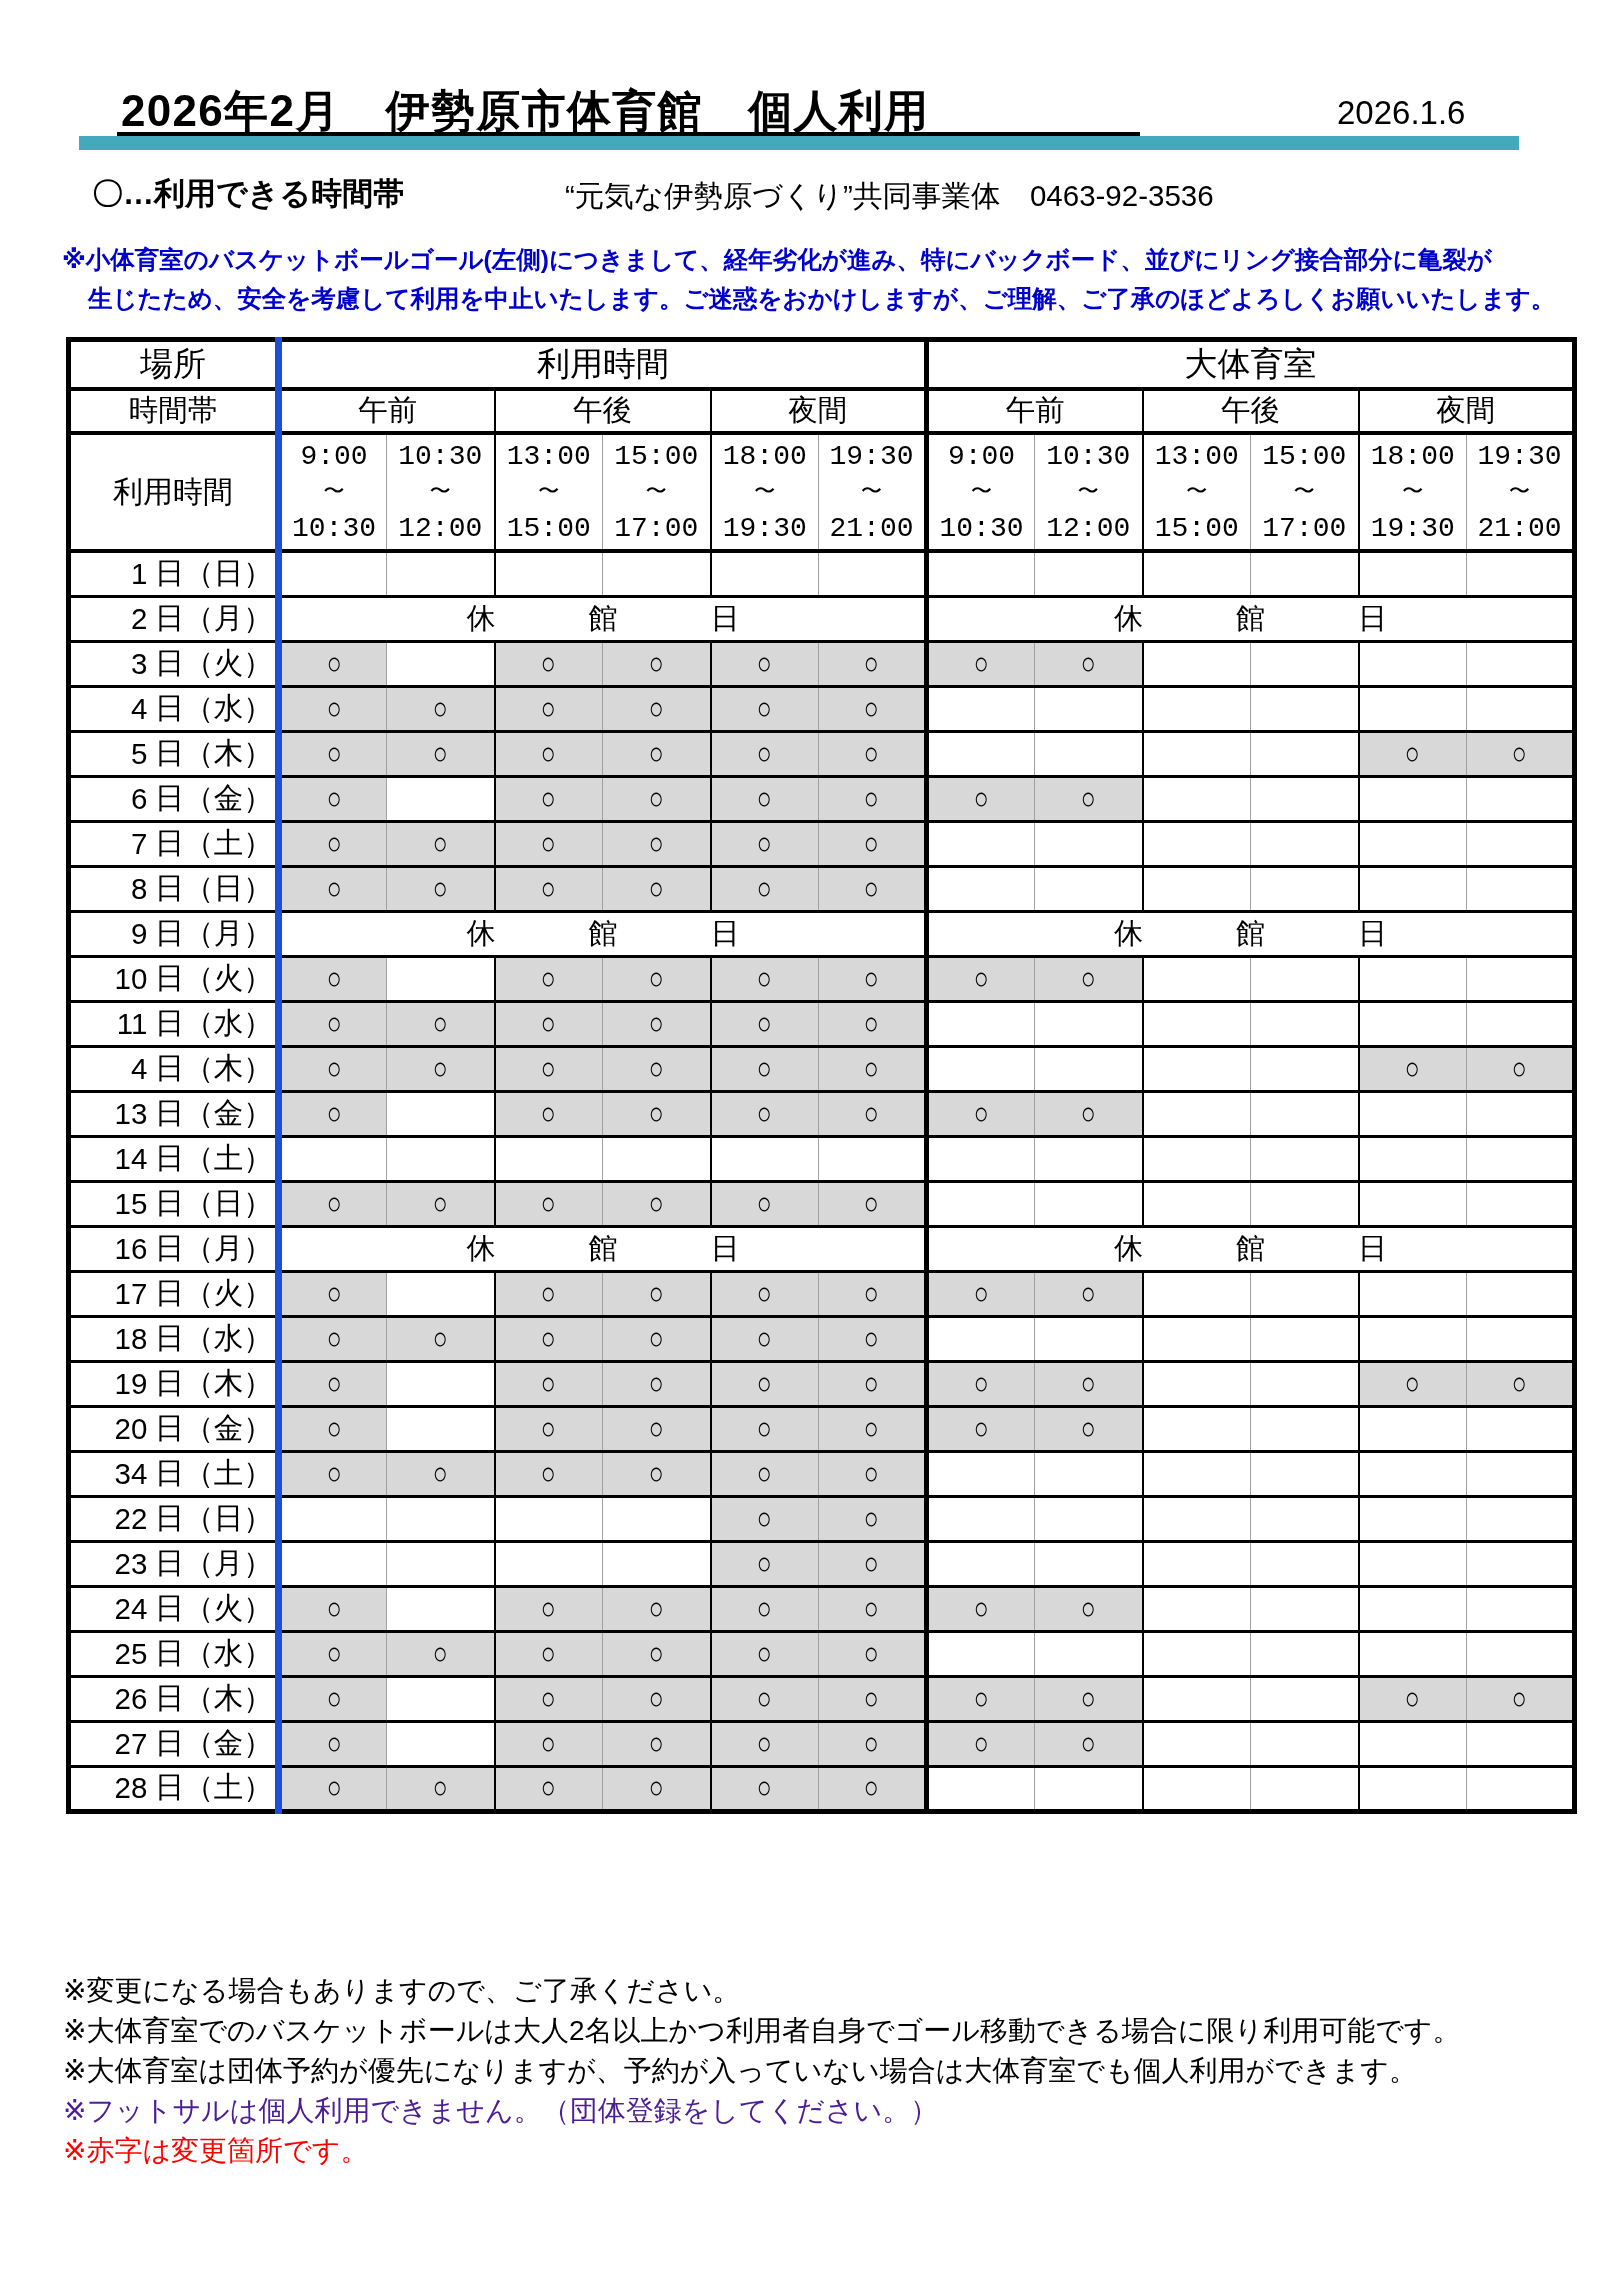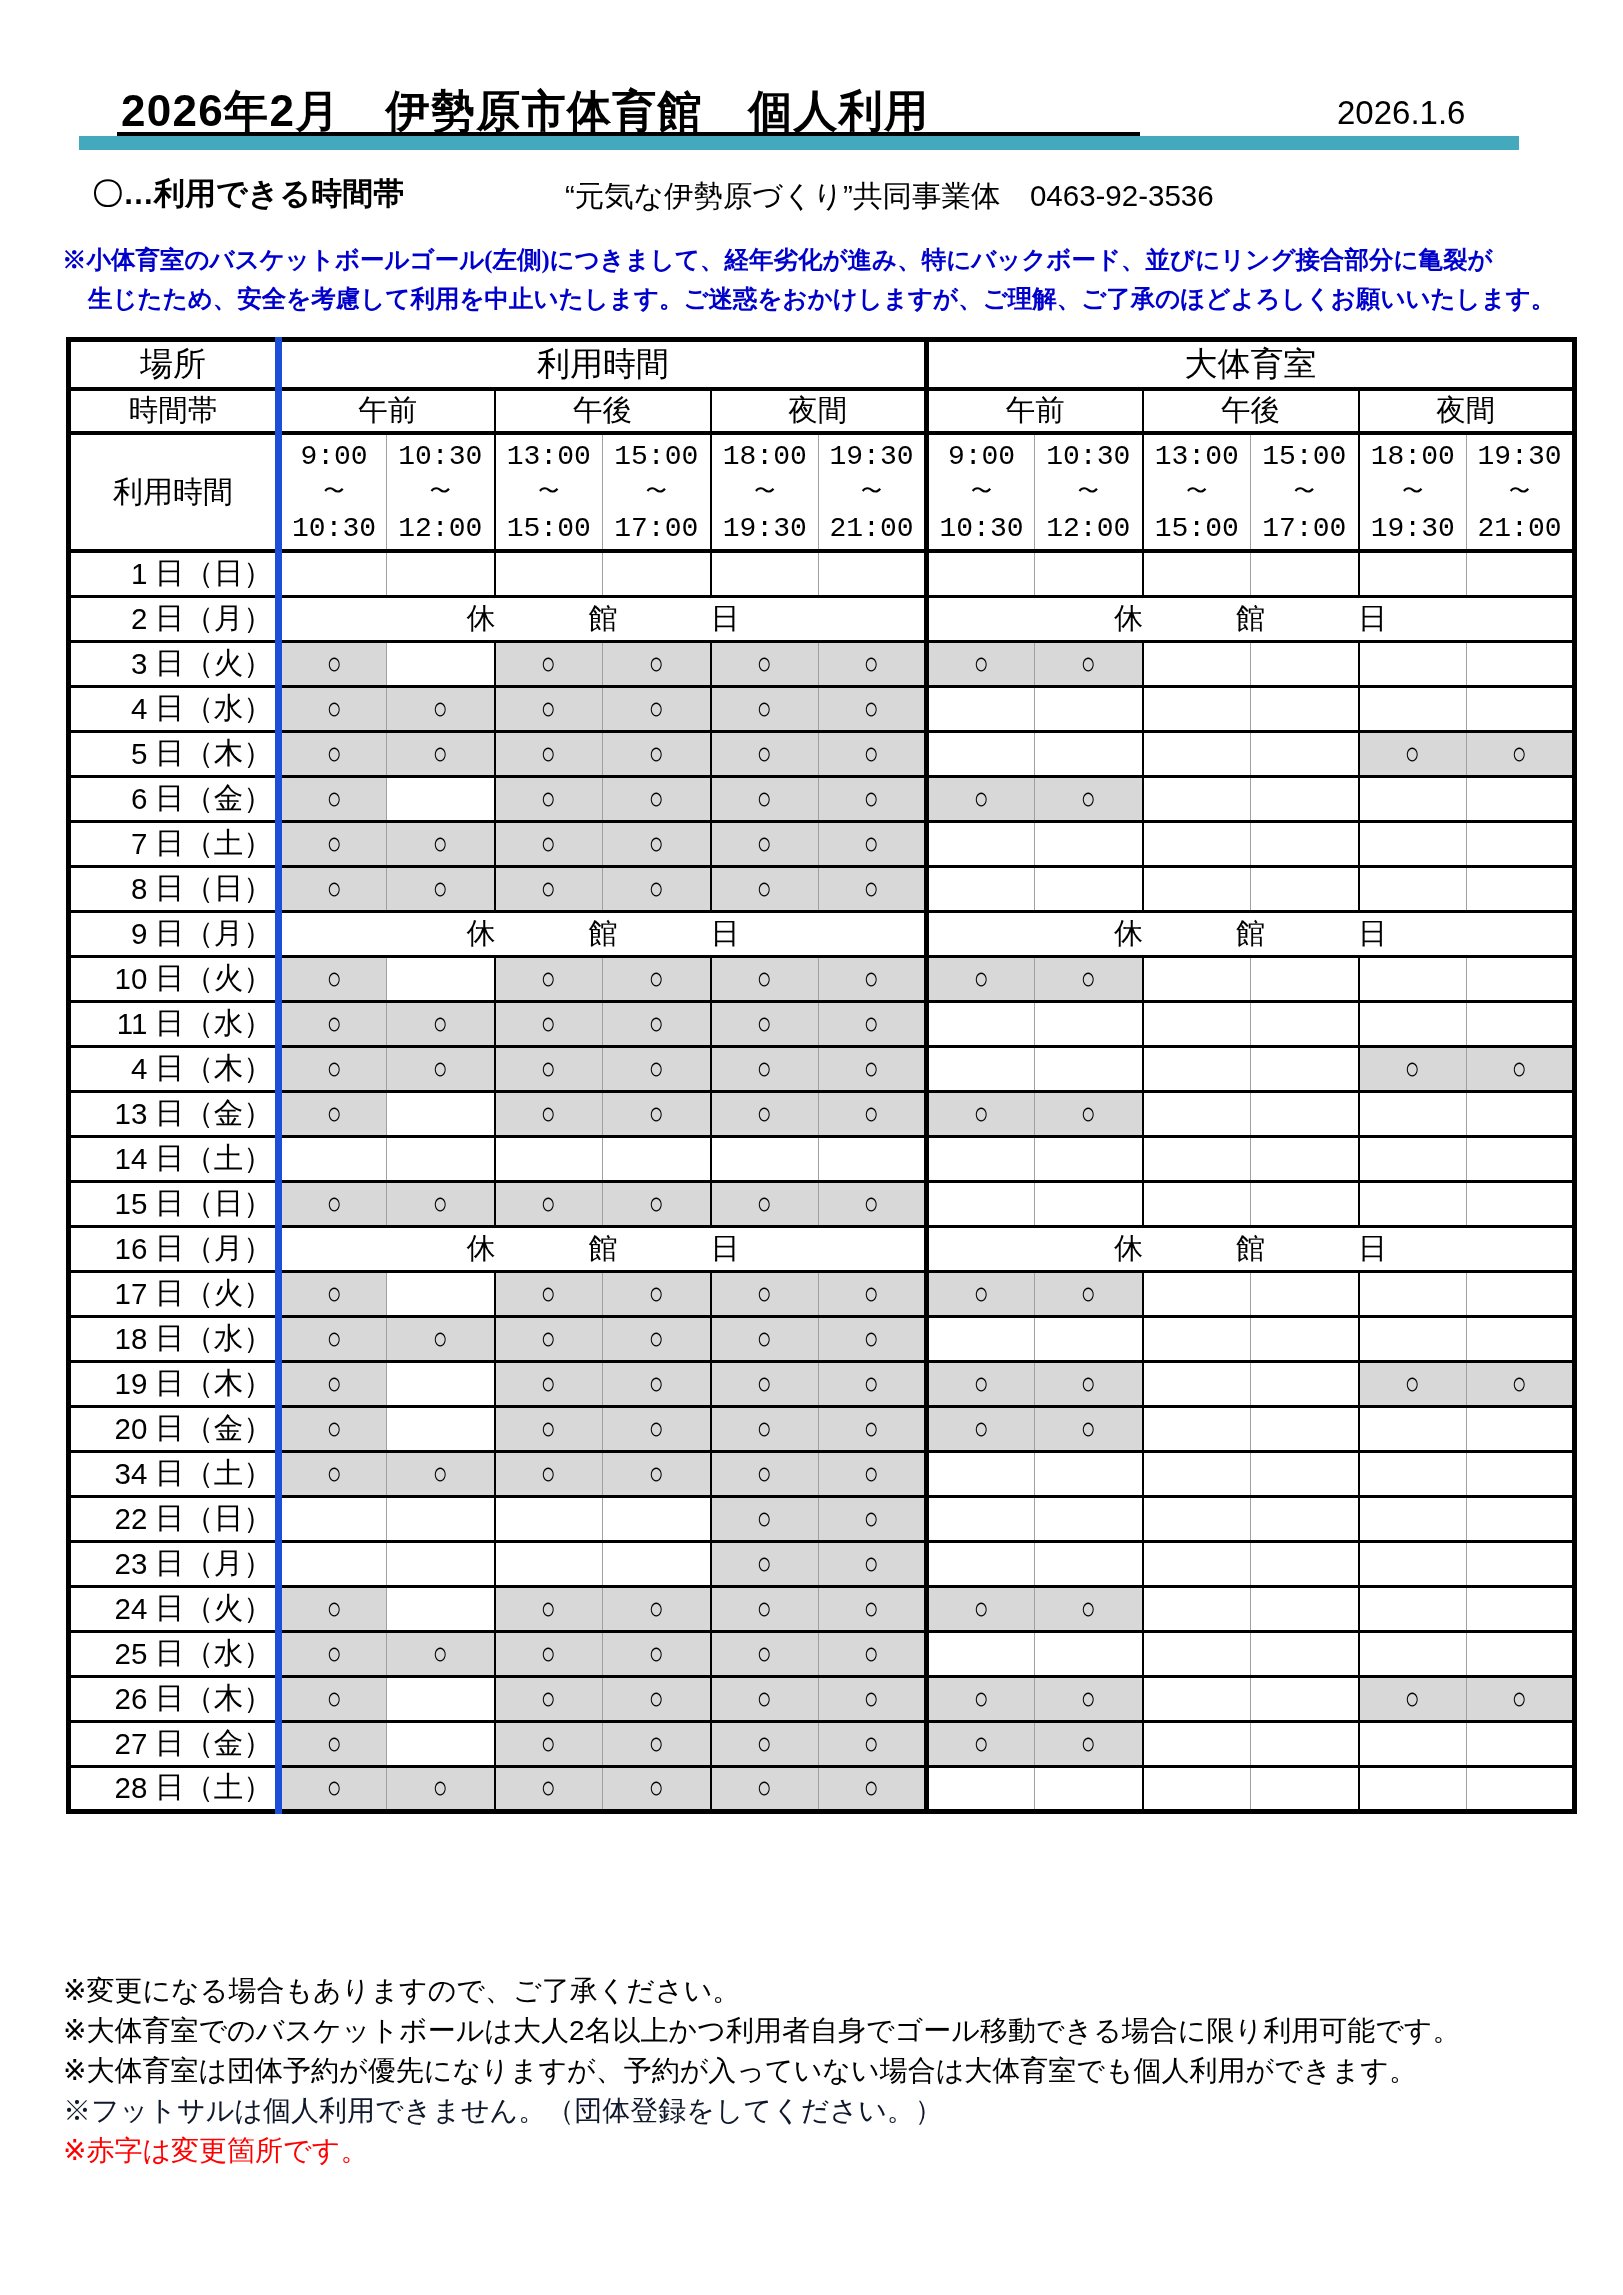--- a/index.html
+++ b/index.html
@@ -7,21 +7,21 @@
        font-family:"Liberation Sans","DejaVu Sans",sans-serif;color:#000;}
   .abs{position:absolute;}
 
   
   #page-title{left:121px;top:82px;font-size:44px;font-weight:bold;letter-spacing:1.3px;white-space:nowrap;}
   #pub-date{left:1337px;top:94px;font-size:33px;white-space:nowrap;text-align:center;}
   #title-underline{left:117px;top:132px;width:1023px;height:4.4px;background:#000;}
   #accent-bar{left:79px;top:136px;width:1440px;height:14.4px;}
   #legend{left:92px;top:173px;font-size:31px;font-weight:bold;white-space:nowrap;}
   #operator{left:565px;top:177px;font-size:29.5px;white-space:nowrap;}
-  #notice{left:62px;top:240px;font-size:24.5px;font-weight:bold;line-height:39px;white-space:nowrap;font-family:Liberation Serif, serif;}
+  #notice{left:62px;top:240px;font-size:24.5px;font-weight:bold;line-height:39px;white-space:nowrap;}
   #notice .l2{margin-left:26px;}
 
   
   #table-wrap{left:66px;top:337px;}
   table.sched{border-collapse:collapse;table-layout:fixed;width:1511px;border:5.7px solid #000;}
   th,td{padding:0;text-align:center;vertical-align:middle;font-weight:normal;}
   col.daycol{width:210px;}
   col.tcol{width:108px;}
 
   tr.hr1{height:41px;} tr.hr1 th{border-bottom:4.4px solid #000;font-size:33px;}
@@ -754,16 +754,16 @@
           <td class="slot kthin"></td>
         </tr>
       </tbody>
   </table>
 </div>
 
 <div class="abs" id="notes">
     <div style="color: rgb(0, 0, 0);">※変更になる場合もありますので、ご了承ください。</div>
     <div style="color: rgb(0, 0, 0);">※大体育室でのバスケットボールは大人2名以上かつ利用者自身でゴール移動できる場合に限り利用可能です。</div>
     <div style="color: rgb(0, 0, 0);">※大体育室は団体予約が優先になりますが、予約が入っていない場合は大体育室でも個人利用ができます。</div>
-    <div style="color: #0f172a; font-family: Liberation Serif, serif;">※フットサルは個人利用できません。（団体登録をしてください。）</div>
+    <div style="color: #4c1d95;">※フットサルは個人利用できません。（団体登録をしてください。）</div>
     <div style="color: rgb(255, 0, 0);">※赤字は変更箇所です。</div>
   </div>
 
 
 </body></html>

